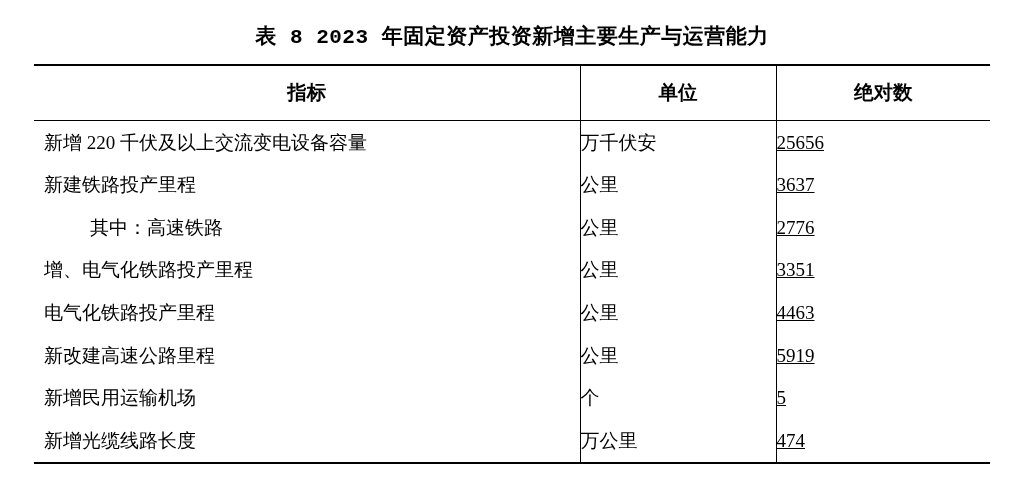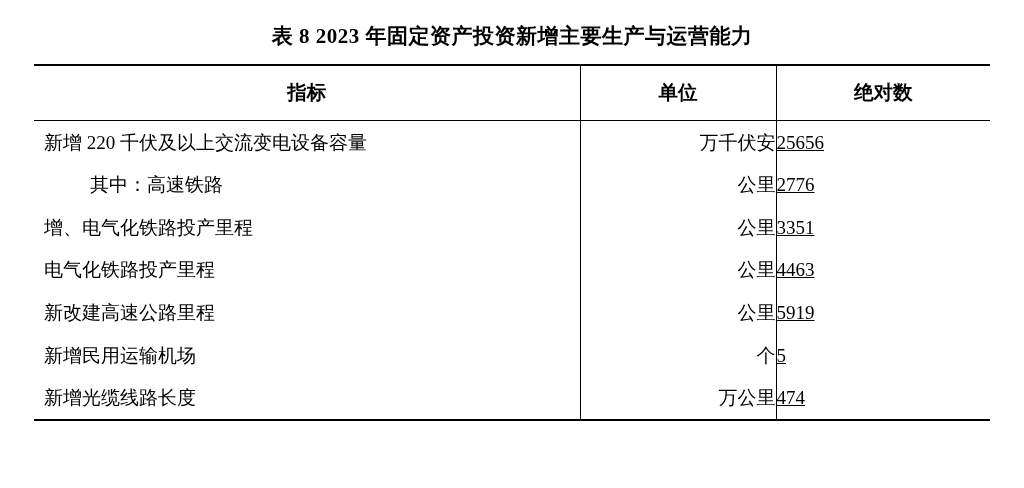--- a/index.html
+++ b/index.html
@@ -15,21 +15,21 @@
     overflow: hidden;
   }
   .page {
     position: relative;
     width: 1024px;
     height: 488px;
     box-sizing: border-box;
   }
   .table-title {
     text-align: center;
-    font-family: Liberation Serif, serif;
+    font-family: Liberation Mono, monospace;
     font-weight: bold;
     font-size: 21px;
     letter-spacing: 0.5px;
     padding-top: 22px;
     padding-bottom: 14px;
   }
   .table-wrap {
     margin: 0 34px;
   }
   table.stats {
@@ -61,21 +61,21 @@
   }
   table.stats tbody td.ind {
     text-align: left;
     padding-left: 10px;
     white-space: nowrap;
   }
   table.stats tbody td.ind.indent {
     padding-left: 56px;
   }
   table.stats tbody td.unit {
-    text-align: right;
+    text-align: left;
     border-left: 1.1px solid #000;
   }
   table.stats tbody td.val {
     text-align: left;
     border-left: 1.1px solid #000;
     text-decoration: underline;
   }
   table.stats tbody tr:last-child td {
     border-bottom: 2.4px solid #000;
   }
@@ -101,20 +101,25 @@
           <th class="val-head">绝对数</th>
         </tr>
       </thead>
       <tbody id="table-body">
           <tr>
             <td class="ind">新增 220 千伏及以上交流变电设备容量</td>
             <td class="unit">万千伏安</td>
             <td class="val">25656</td>
           </tr>
           <tr>
+            <td class="ind">新建铁路投产里程</td>
+            <td class="unit">公里</td>
+            <td class="val">3637</td>
+          </tr>
+          <tr>
             <td class="ind indent">其中：高速铁路</td>
             <td class="unit">公里</td>
             <td class="val">2776</td>
           </tr>
           <tr>
             <td class="ind">增、电气化铁路投产里程</td>
             <td class="unit">公里</td>
             <td class="val">3351</td>
           </tr>
           <tr>

